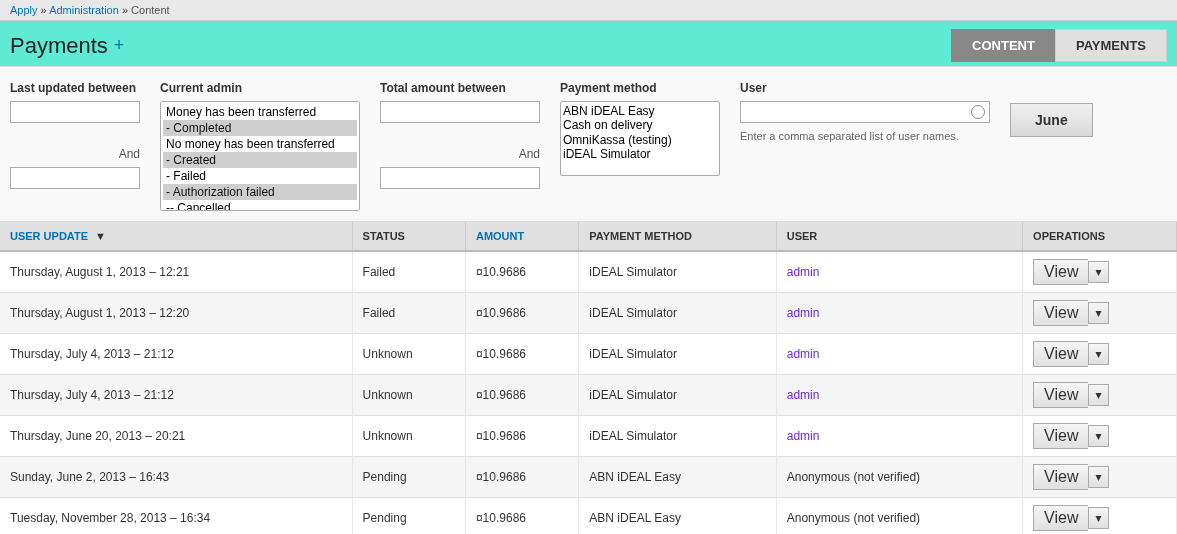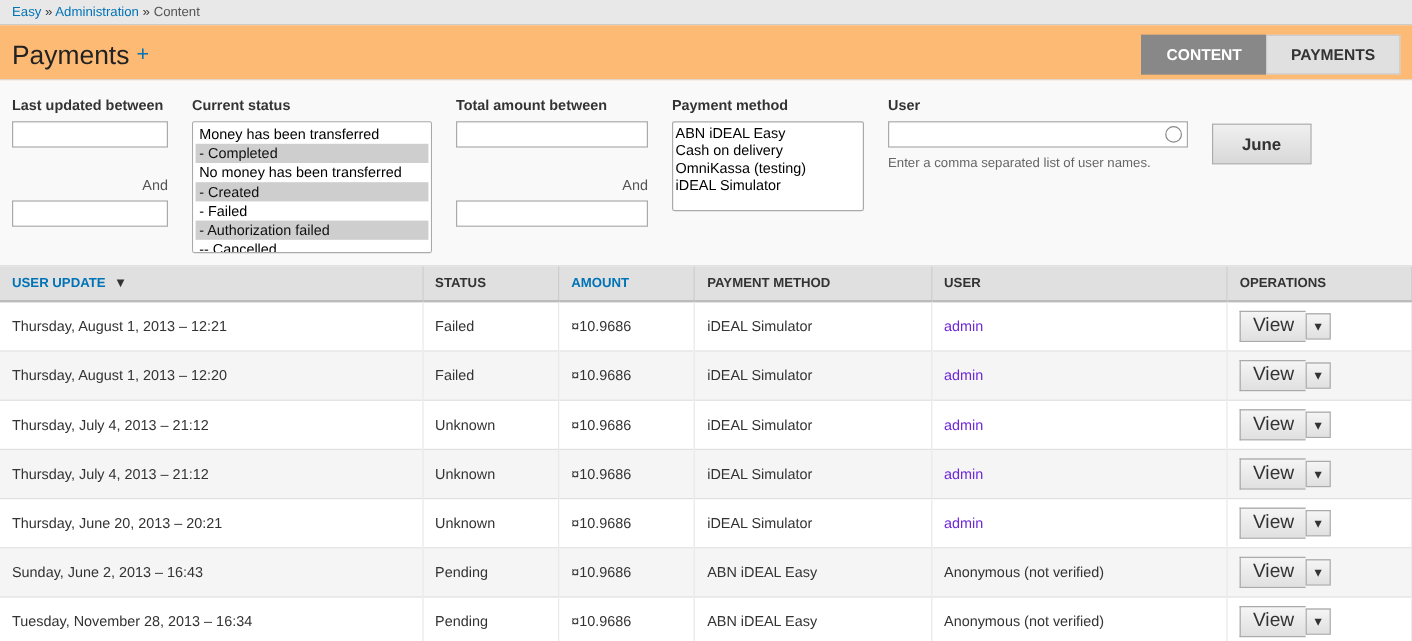--- a/index.html
+++ b/index.html
@@ -4,21 +4,21 @@
   <style>
     * { box-sizing: border-box; margin: 0; padding: 0; }
     body { font-family: Arial, sans-serif; font-size: 13px; background: #fff; color: #333; }
 
     
     .breadcrumb { background: #e8e8e8; padding: 4px 10px; font-size: 11px; border-bottom: 1px solid #ccc; }
     .breadcrumb a { color: #0073b6; text-decoration: none; }
     .breadcrumb span { color: #555; }
 
     
-    .page-header { display: flex; align-items: center; justify-content: space-between; padding: 8px 10px 4px 10px; background: #fdba74; border-bottom: 1px solid #ddd; }
+    .page-header { display: flex; align-items: center; justify-content: space-between; padding: 8px 10px 4px 10px; background: #5eead4; border-bottom: 1px solid #ddd; }
     .page-title-area { display: flex; align-items: center; gap: 6px; }
     .page-title { font-size: 22px; font-weight: normal; color: #222; }
     .add-icon { color: #0073b6; font-size: 18px; cursor: pointer; }
     .tab-area { display: flex; }
     .tab { padding: 8px 20px; font-size: 13px; font-weight: bold; cursor: pointer; border: 1px solid #ccc; background: #e0e0e0; color: #333; text-transform: uppercase; }
     .tab.active { background: #888; color: #fff; border-color: #888; }
     .tab:first-child { border-right: none; }
 
     
     .filters { padding: 14px 10px 10px 10px; background: #f9f9f9; border-bottom: 1px solid #ddd; display: flex; align-items: flex-start; gap: 20px; flex-wrap: wrap; }
@@ -60,21 +60,21 @@
 
     
     .ops-btn-wrap { display: flex; align-items: center; }
     .ops-btn { padding: 3px 10px; font-size: 16px; background: linear-gradient(to bottom, #f5f5f5, #e0e0e0); border: 1px solid #aaa; border-right: none; cursor: pointer; color: #333; }
     .ops-arrow { padding: 3px 6px; font-size: 12px; background: linear-gradient(to bottom, #f5f5f5, #e0e0e0); border: 1px solid #aaa; cursor: pointer; color: #333; }
   </style>
 </head>
 <body>
 
 <div class="breadcrumb">
-  <a href="#">Easy</a>
+  <a href="#">Apply</a>
   » <a href="#">Administration</a>
   » <span>Content</span>
 </div>
 
 <div class="page-header">
   <div class="page-title-area">
     <h1 class="page-title">Payments</h1>
     <span class="add-icon">+</span>
   </div>
   <div class="tab-area">
@@ -86,21 +86,21 @@
 <div class="filters">
 
   <div class="filter-group">
     <div class="filter-label">Last updated between</div>
     <input class="filter-input" type="text" style="">
     <div class="filter-and">And</div>
     <input class="filter-input" type="text" style="">
   </div>
 
   <div class="filter-group">
-    <div class="filter-label">Current status</div>
+    <div class="filter-label">Current admin</div>
     <select class="status-select" multiple="">
       <option>Money has been transferred</option>
       <option selected="">- Completed</option>
       <option>No money has been transferred</option>
       <option selected="">- Created</option>
       <option>- Failed</option>
       <option selected="">- Authorization failed</option>
       <option>-- Cancelled</option>
       <option>-- Expired</option>
     </select>

